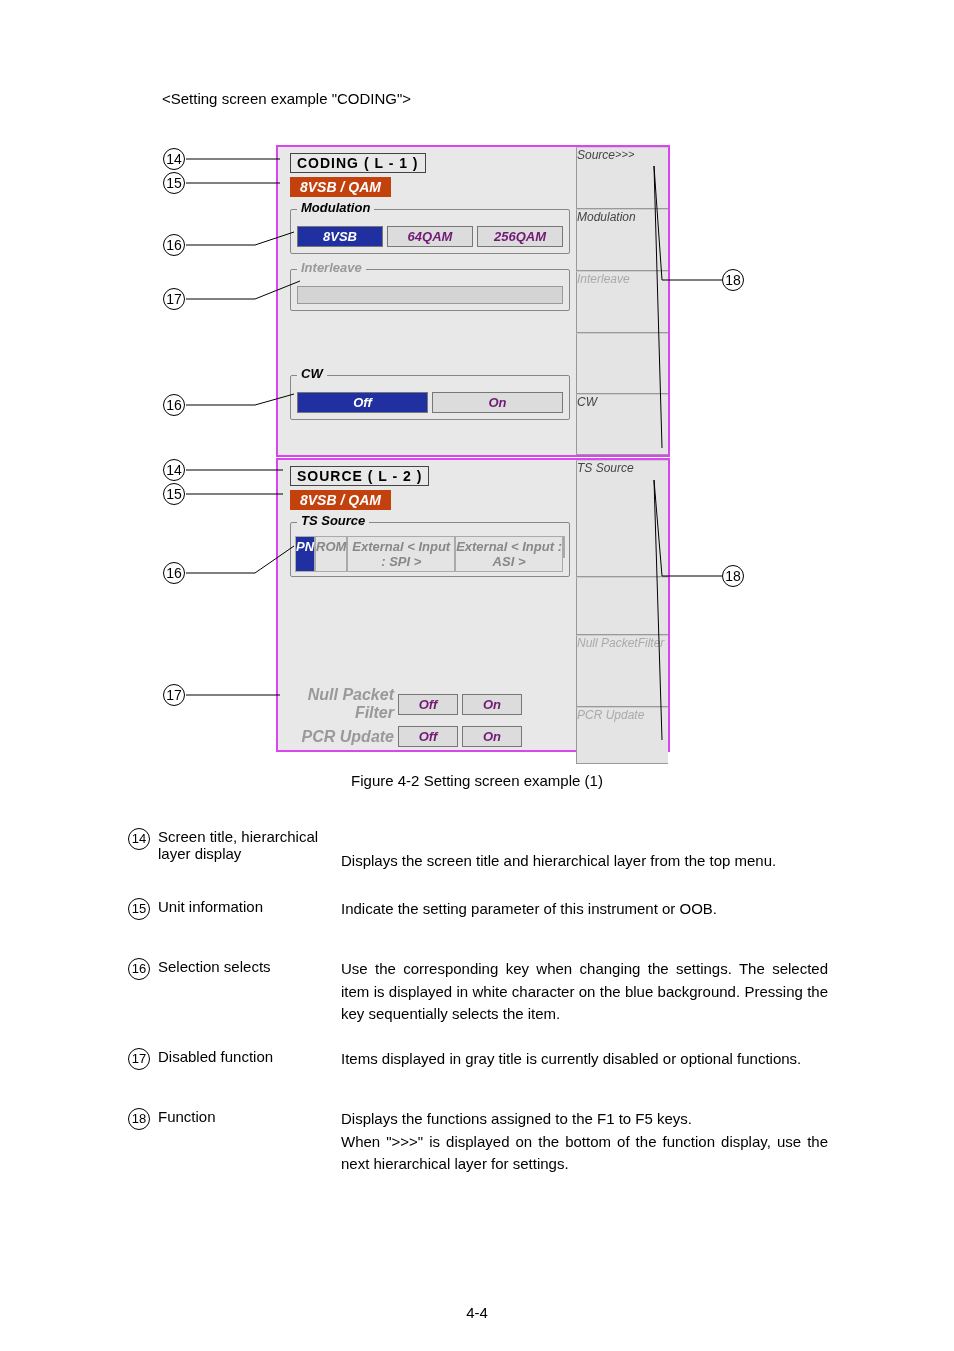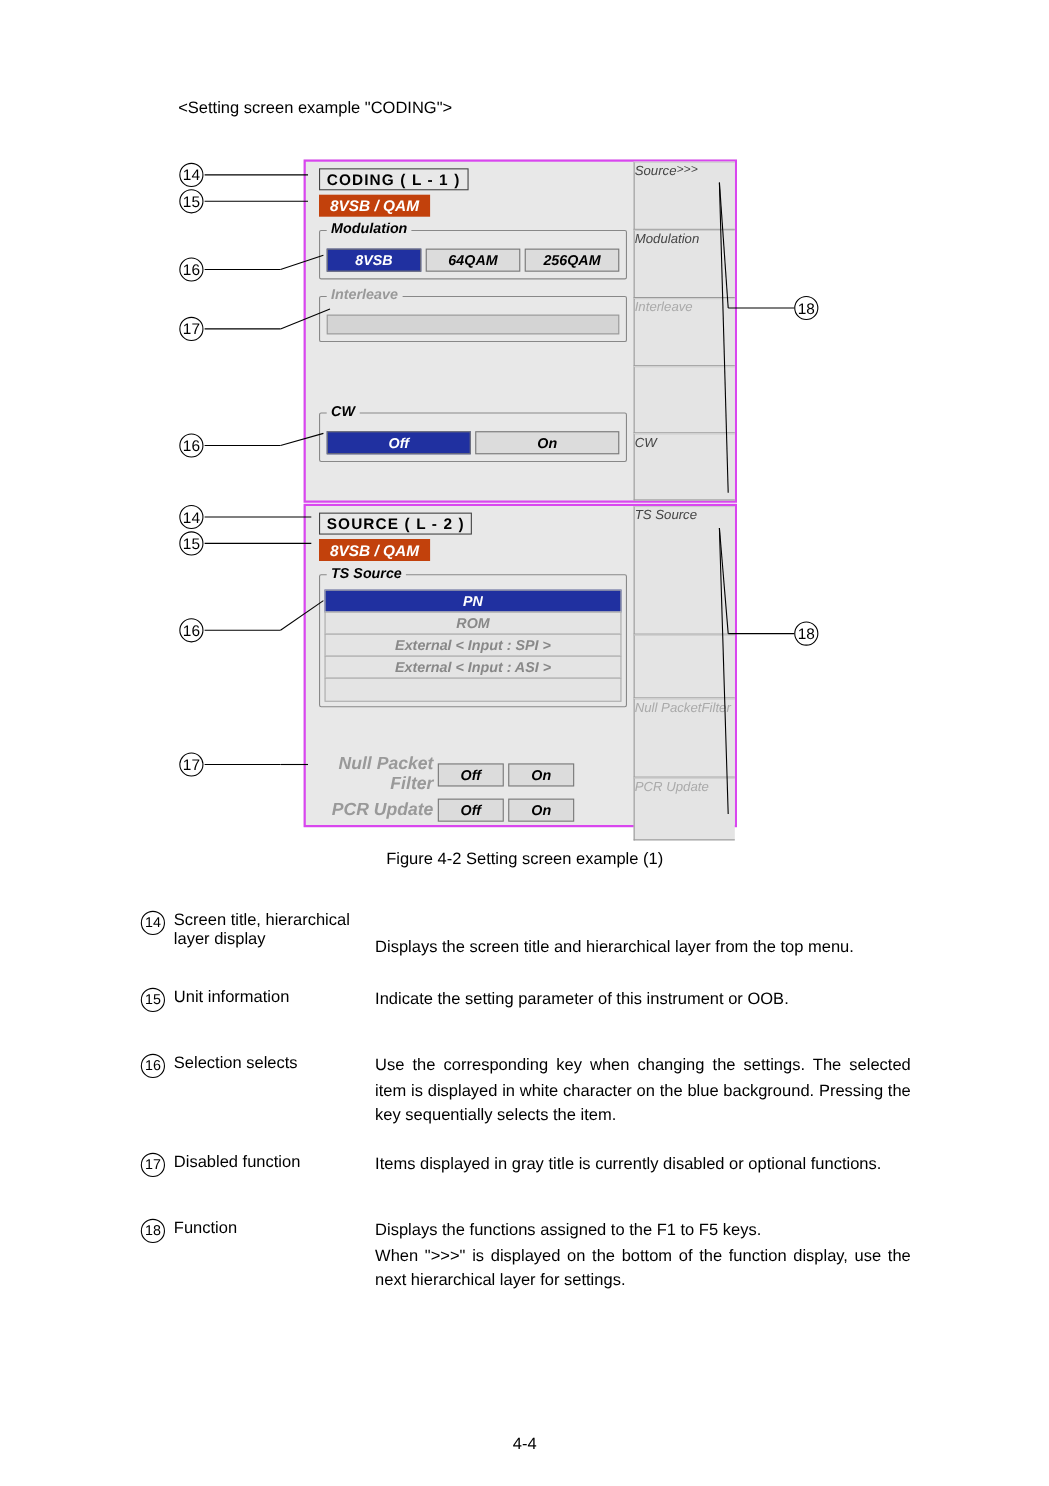--- a/index.html
+++ b/index.html
@@ -74,21 +74,21 @@
   .group-label.disabled { color: #999; }
 
   .opt-row {
     display: flex;
     gap: 4px;
     padding: 6px;
   }
   .opt {
     border: 1px solid #777;
     background: #dcdcdc;
-    color: #000000;
+    color: #701a75;
     font-weight: bold;
     font-style: italic;
     text-align: center;
     padding: 2px 0;
     font-size: 13px;
     flex: 1;
   }
   .opt.sel {
     background: #2030a0;
     color: #fff;
@@ -127,21 +127,21 @@
     line-height: 1.2;
     font-style: italic;
   }
   .fn-btn.disabled { color: #aaa; }
   .fn-btn .sub { font-size: 11px; }
 
   
   .ts-list {
     padding: 4px;
     display: flex;
-    flex-direction: column;
+    flex-direction: row;
     gap: 0;
   }
   .ts-item {
     border: 1px solid #aaa;
     text-align: center;
     font-style: italic;
     font-weight: bold;
     font-size: 13px;
     padding: 2px 0;
     background: #e4e4e4;

